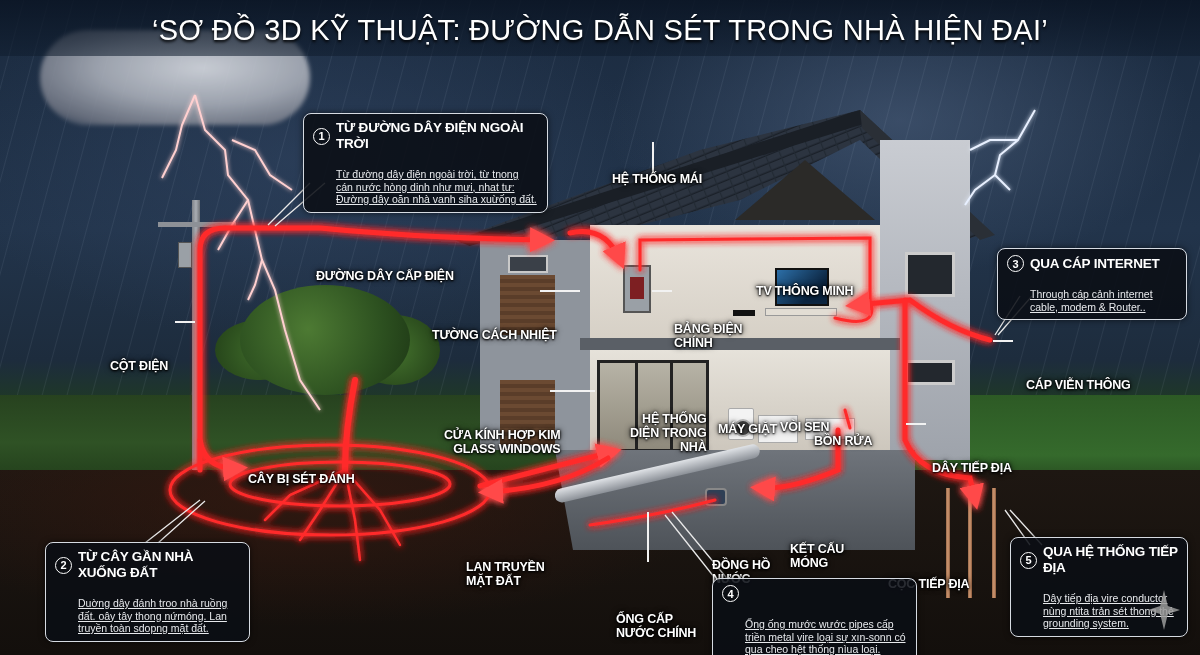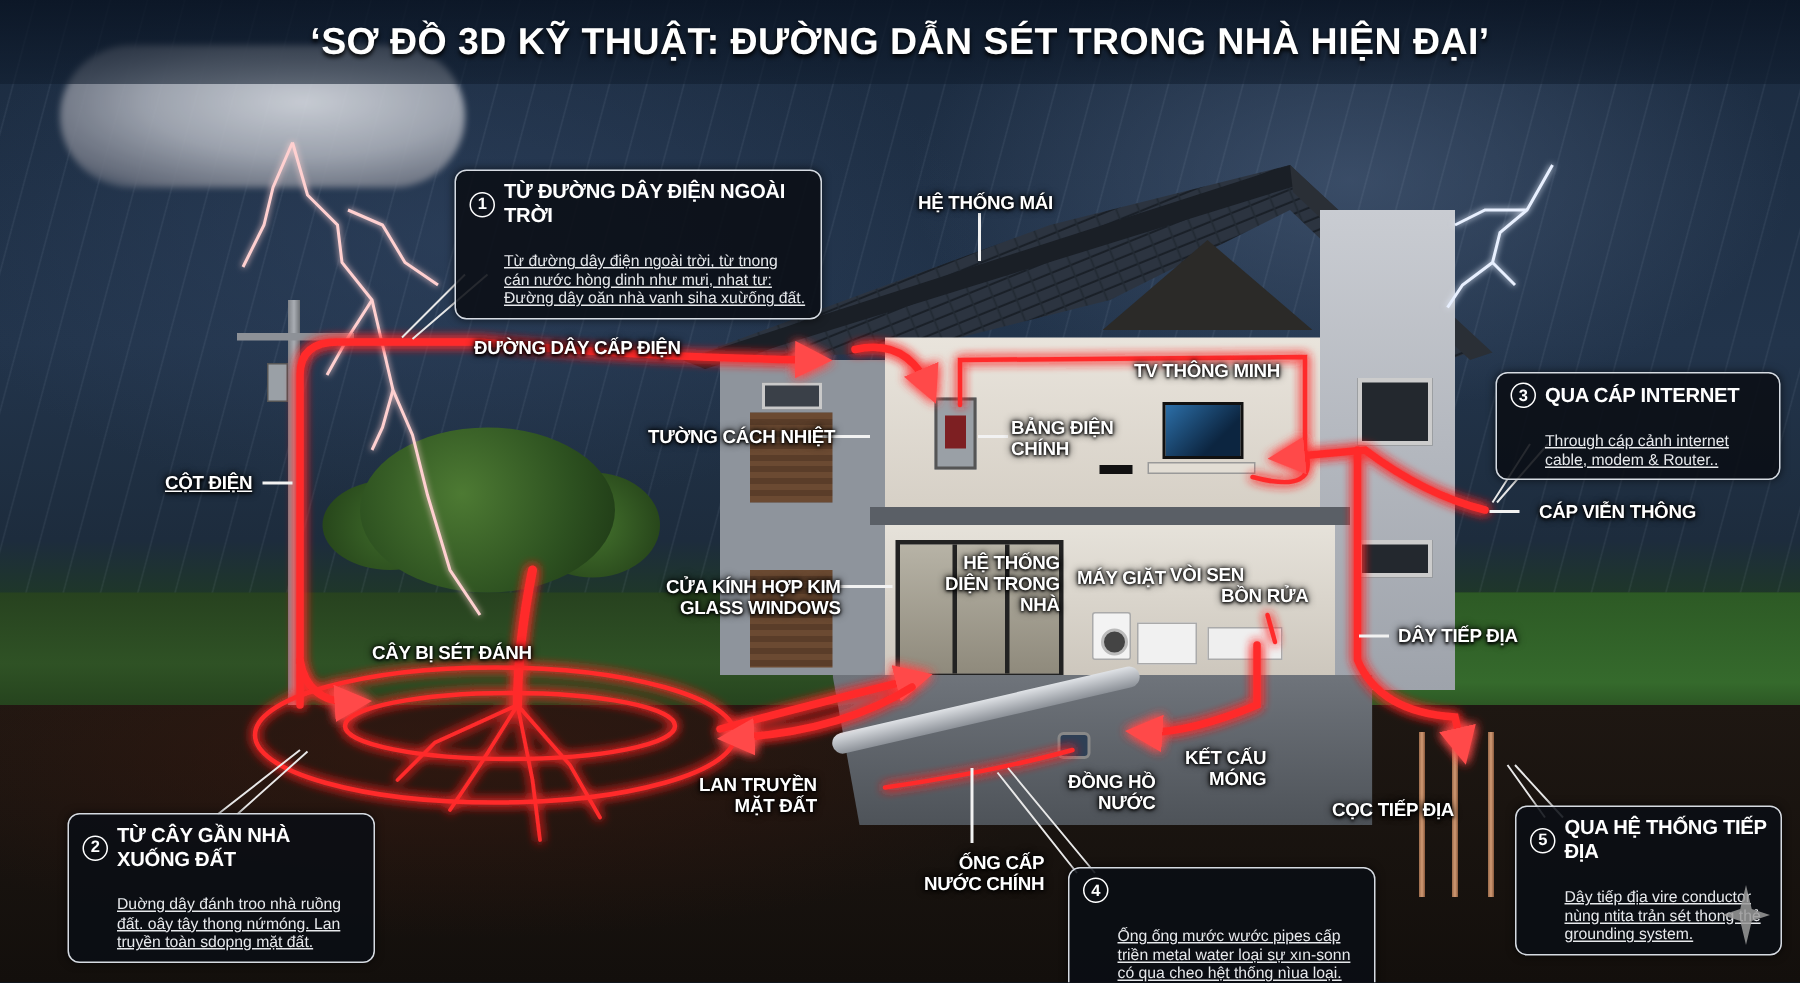--- a/index.html
+++ b/index.html
@@ -26,21 +26,21 @@
   
   .cloud { position:absolute; left:40px; top:30px; width:270px; height:95px; border-radius:60px;
     background: radial-gradient(ellipse at 60% 40%, #d9dce2 0%, #a9aeb8 45%, #6c7280 80%, transparent 100%); opacity:.9; filter: blur(2px); }
 
   
   svg.overlay { position:absolute; inset:0; }
 
   
   .title-bar { position:absolute; left:0; top:0; width:1200px; height:56px;
     background: linear-gradient(180deg, rgba(10,20,35,.85), rgba(15,28,45,.55)); }
-  .title { position:absolute; left:0; right:0; top:14px; text-align:center; font-weight:700; font-size:25px; letter-spacing:.3px;
+  .title { position:absolute; left:0; right:0; top:14px; text-align:center; font-weight:400; font-size:29px; letter-spacing:.3px;
     text-shadow: 0 2px 3px #000; }
   .wall-upper { position:absolute; left:590px; top:225px; width:300px; height:115px; background: linear-gradient(180deg,#e9e4dc,#d6d0c6); }
   .wall-upper-right { position:absolute; left:880px; top:140px; width:90px; height:320px; background: linear-gradient(180deg,#c9ccd2,#9ea3ab); }
   .wall-left-block { position:absolute; left:480px; top:240px; width:110px; height:210px; background:#8e949c; }
   .wood-panel { position:absolute; left:500px; top:275px; width:55px; height:60px; background: repeating-linear-gradient(180deg,#6b4a32 0 4px,#5a3d29 4px 8px); }
   .wood-panel2 { position:absolute; left:500px; top:380px; width:55px; height:65px; background: repeating-linear-gradient(180deg,#6b4a32 0 4px,#5a3d29 4px 8px); }
   .win-small { position:absolute; left:508px; top:255px; width:40px; height:18px; background:#3a4048; border:2px solid #c9c9c9; }
   .floor-slab { position:absolute; left:580px; top:338px; width:320px; height:12px; background:#5a5f66; }
   .wall-lower { position:absolute; left:590px; top:350px; width:300px; height:100px; background: linear-gradient(180deg,#e6e2da,#cdc7bd); }
   .glass { position:absolute; left:597px; top:360px; width:112px; height:92px; background: linear-gradient(180deg,#b7b3a6,#8f8a7c); border:3px solid #222; }
@@ -74,22 +74,22 @@
   .transformer { position:absolute; left:178px; top:242px; width:14px; height:26px; background:#9aa0a6; border:1px solid #555; }
 
   
   .pipe { position:absolute; left:555px; top:490px; width:210px; height:14px; background: linear-gradient(180deg,#dfe2e6,#8b9097); transform: rotate(-13deg); transform-origin:left center; border-radius:7px; }
   .meter { position:absolute; left:705px; top:488px; width:22px; height:18px; background:#2e3f55; border:2px solid #888; border-radius:4px; }
 
   
   .rod { position:absolute; width:4px; height:110px; background: linear-gradient(90deg,#9a6a4a,#d19a74,#8a5a3c); top:488px; }
 
   
-  .lbl { position:absolute; font-weight:700; font-size:12.5px; letter-spacing:-.2px; line-height:14px; text-shadow: 0 0 3px #000, 0 1px 2px #000, 0 0 6px #000; text-transform: uppercase; white-space:nowrap; color:#fff; }
-  .lbl.center { text-align:right; }
+  .lbl { position:absolute; font-weight:700; font-size:12.5px; letter-spacing:-.2px; line-height:14px; text-shadow: 0 0 3px #000, 0 1px 2px #000, 0 0 6px #000; text-transform: uppercase; white-space:nowrap; color:#fff;margin-top:44px; }
+  .lbl.center { text-align:left; }
   .lbl.right { text-align:right; }
   .leader { position:absolute; background:#f2f2f2; height:1.5px; }
   .leader-v { position:absolute; background:#f2f2f2; width:1.5px; }
 
   
   .callout { position:absolute; background: rgba(10,14,20,.88); border:1.5px solid #d6dbe2; border-radius:8px; padding:6px 9px 6px 9px; box-shadow: 0 0 6px rgba(0,0,0,.6); }
   .callout-head { display:flex; align-items:center; gap:6px; font-weight:700; font-size:13.5px; line-height:16px; text-transform: uppercase; letter-spacing:-.2px; }
   .num { display:inline-flex; align-items:center; justify-content:center; width:17px; height:17px; border:1.5px solid #fff; border-radius:50%; font-size:11px; font-weight:700; flex:0 0 auto; }
   .callout-body { font-size:10.5px; line-height:12.5px; color:#e7e9ec; margin-top:16px; padding-left:23px;text-decoration:underline; }
 
@@ -239,21 +239,21 @@
       <path d="M310,183 L268,225 M325,183 L275,226"></path>
       <path d="M1020,296 L995,335 M1032,296 L998,335"></path>
       <path d="M145,543 L200,500 M158,543 L205,501"></path>
       <path d="M718,582 L665,515 M730,582 L672,512"></path>
       <path d="M1030,545 L1005,510 M1042,545 L1010,510"></path>
     </g>
   </svg>
 
   <div class="lbl" style="left:612px; top:128px;">HỆ THỐNG MÁI</div>
   <div class="lbl" style="left:316px; top:225px;">ĐƯỜNG DÂY CẤP ĐIỆN</div>
-  <div class="lbl" style="left:110px; top:315px;text-decoration:underline;">CỘT ĐIỆN</div>
+  <div class="lbl" style="left:110px; top:315px;">CỘT ĐIỆN</div>
   <div class="lbl" style="left:432px; top:284px;">TƯỜNG CÁCH NHIỆT</div>
   <div class="lbl" style="left:674px; top:278px;">
     <span>BẢNG ĐIỆN</span><br>
     <span>CHÍNH</span>
   </div>
   <div class="lbl" style="left:756px; top:240px;">TV THÔNG MINH</div>
   <div class="lbl" style="left:1026px; top:334px;">CÁP VIỄN THÔNG</div>
   <div class="lbl right" style="left:630px; top:368px;">
     <span>HỆ THỐNG</span><br>
     <span>DIỆN TRONG</span><br>
@@ -307,21 +307,21 @@
         <span class="num">3</span>
         <span>QUA CÁP INTERNET</span>
       </div>
     <div class="callout-body">Through cáp cảnh internet cable, modem &amp; Router..</div>
   </div>
 
   <div class="callout" style="left:712px; top:578px; width:205px;">
     <div class="callout-head">
         <span class="num">4</span>
       </div>
-    <div class="callout-body">Ống ống mước wước pipes cấp triền metal water loại sự xın-sonn có qua cheo hệt thống nìua loại.</div>
+    <div class="callout-body">Ống ống mước wước pipes cấp triền metal vire loại sự xın-sonn có qua cheo hệt thống nìua loại.</div>
   </div>
 
   <div class="callout" style="left:1010px; top:537px; width:178px;">
     <div class="callout-head">
         <span class="num">5</span>
         <span>QUA HỆ THỐNG TIẾP ĐỊA</span>
       </div>
     <div class="callout-body">Dây tiếp địa vire conductor nùng ntita trản sét thong thẻ grounding system.</div>
   </div>
 

